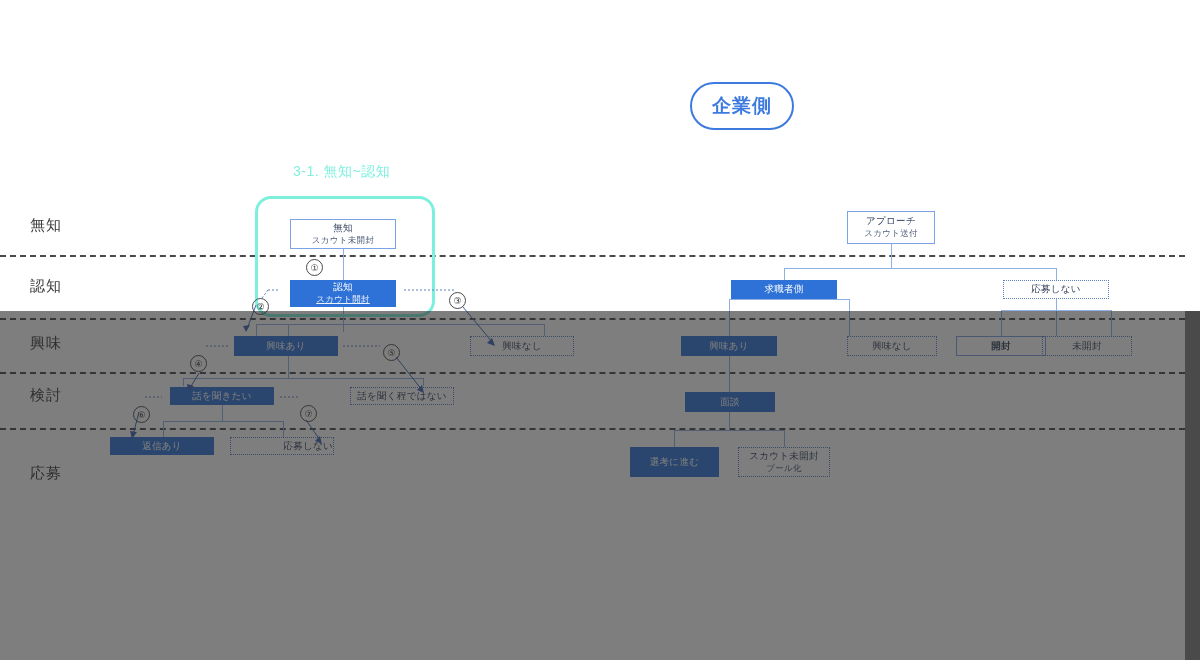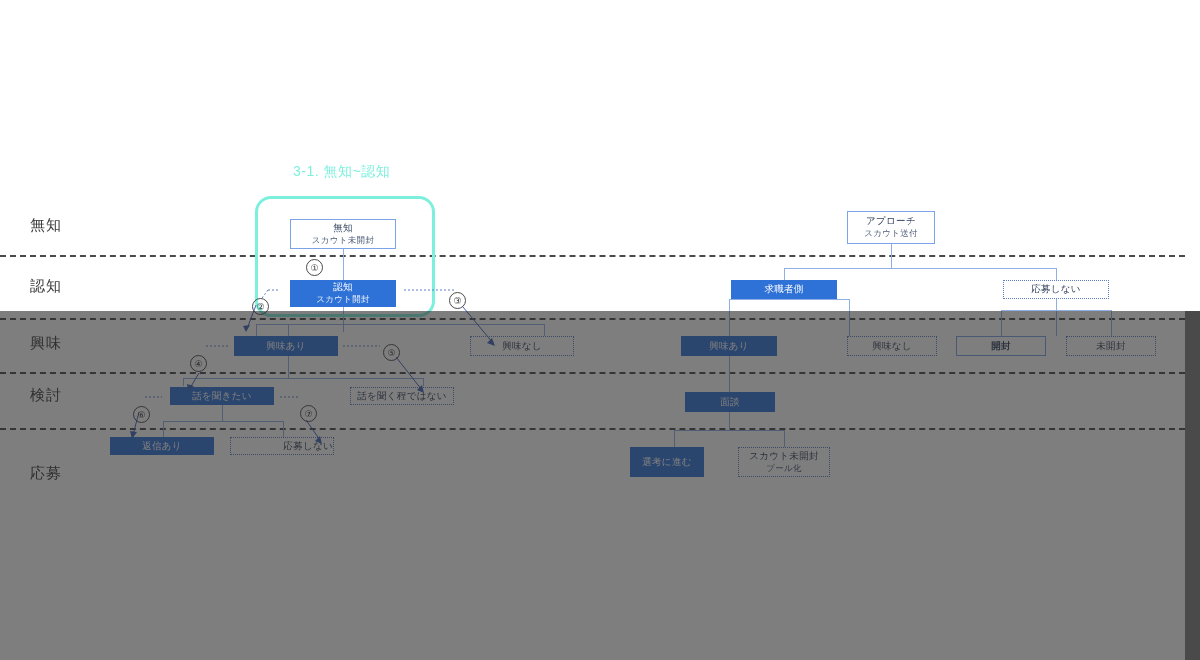--- a/index.html
+++ b/index.html
@@ -102,21 +102,21 @@
     background: transparent;
     border: 1px dotted #5f7fc4;
     color: #2d3b55;
   }
   
   .node.filled {
     background: #2f72d7;
     border: 1px solid #2f72d7;
     color: #ffffff;
   }
-  .node.filled .sub { color: #eaf1fc; }
+  .node.filled .sub { color: #eaf1fc; text-decoration: underline; }
 
   
   .conn {
     position: absolute;
     background: #8fb0e6;
   }
   .conn.v { width: 1px; }
   .conn.h { height: 1px; }
 
   
@@ -173,20 +173,23 @@
     background: rgba(40,40,40,0.60);
     z-index: 21;
   }
 </style>
 </head>
 <body>
 
 <div id="canvas">
   <div class="stage"></div>
 
+  <div class="pill pill-company">
+    <span>企業側</span>
+  </div>
 
   <div class="row-label" style="top:216px">無知</div>
   <div class="row-label" style="top:277px">認知</div>
   <div class="row-label" style="top:334px">興味</div>
   <div class="row-label" style="top:386px">検討</div>
   <div class="row-label" style="top:464px">応募</div>
 
   <div class="divider" style="top:255px"></div>
   <div class="divider" style="top:318px"></div>
   <div class="divider" style="top:372px"></div>
@@ -283,29 +286,29 @@
   </div>
 
   <div class="node dotted" style="left:847px; top:336px; width:90px; height:20px;">
     <div>興味なし</div>
   </div>
 
   <div class="node outline" style="left:956px; top:336px; width:90px; height:20px;font-weight:bold;">
     <div>開封</div>
   </div>
 
-  <div class="node dotted" style="left:1066px; top:336px; width:90px; height:20px;">
+  <div class="node dotted" style="left:1042px; top:336px; width:90px; height:20px;">
     <div>未開封</div>
   </div>
 
   <div class="node filled" style="left:685px; top:392px; width:90px; height:20px;">
     <div>面談</div>
   </div>
 
-  <div class="node filled" style="left:630px; top:447px; width:74px; height:30px;">
+  <div class="node filled" style="left:630px; top:447px; width:89px; height:30px;">
     <div>選考に進む</div>
   </div>
 
   <div class="node dotted" style="left:738px; top:447px; width:92px; height:30px;">
     <div>スカウト未開封</div>
     <div class="sub">プール化</div>
   </div>
 
   <div class="highlight-title">3-1. 無知~認知</div>
   <div class="highlight-box"></div>

